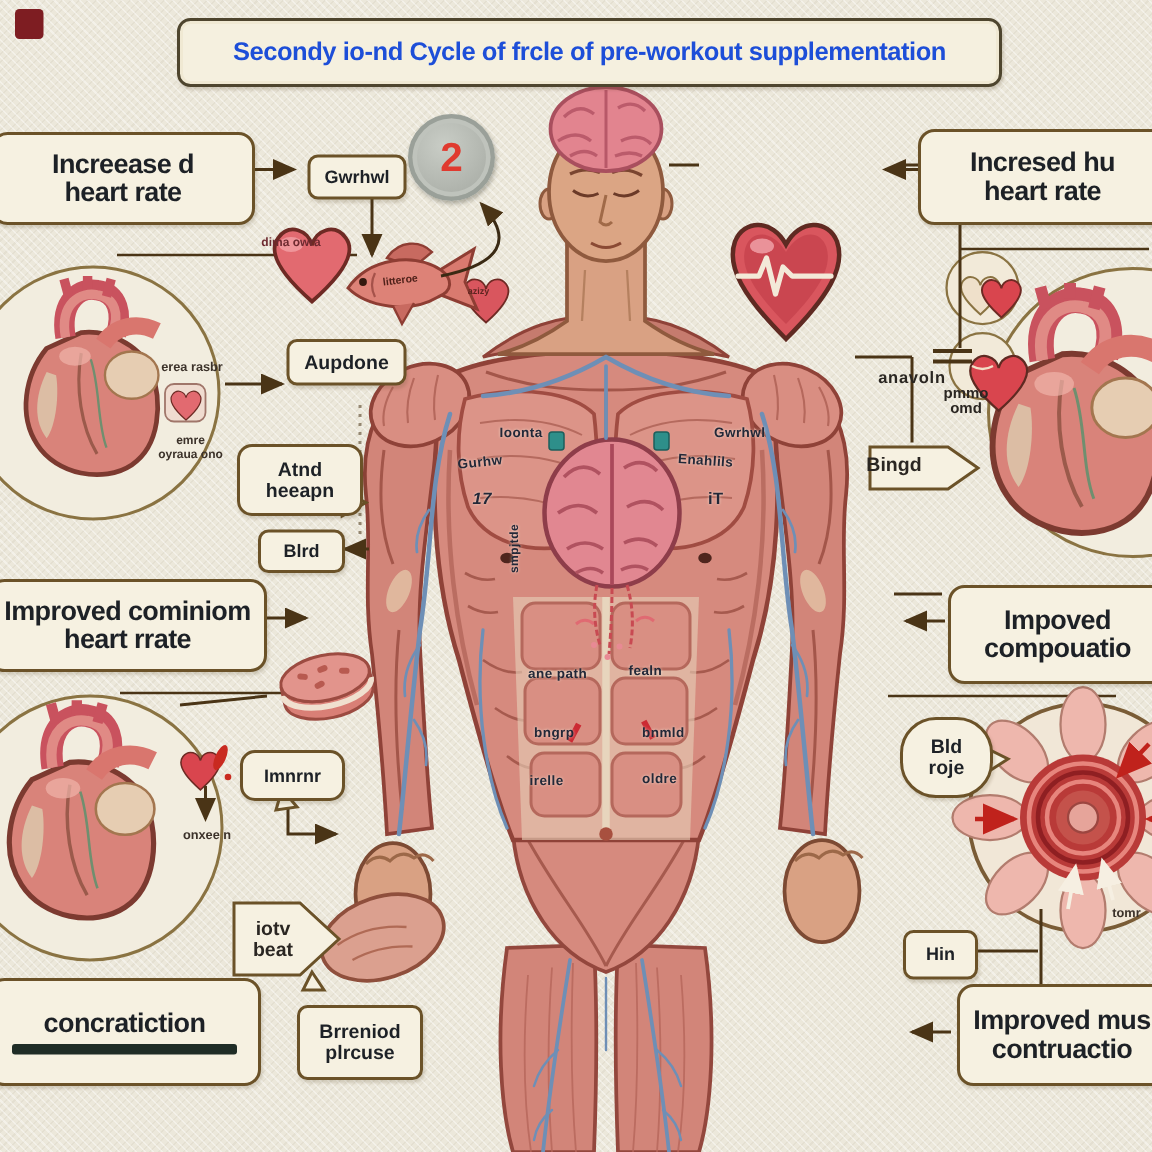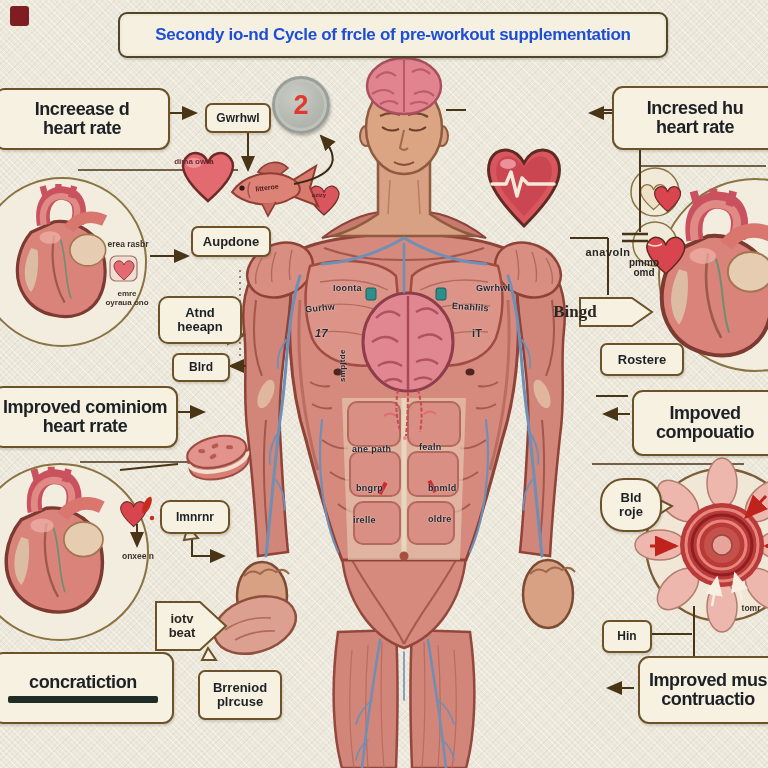--- a/index.html
+++ b/index.html
@@ -342,25 +342,22 @@
 <div class="box tag" style="left:172px;top:353px;width:54px;height:25px;font-size:12px;">
   <span>Blrd</span>
 </div>
 <div class="tiny-note" style="left:576px;top:246px;width:64px;font-size:11px;letter-spacing:.5px;">
   <span>anavoln</span>
 </div>
 <div class="tiny-note" style="left:622px;top:258px;width:44px;font-size:10px;line-height:1;">
   <div>pmmo</div>
   <div>omd</div>
 </div>
-<div class="tiny-note" style="left:549px;top:303px;width:52px;font-size:17px;z-index:3;font-family:Liberation Serif, serif;">
+<div class="tiny-note" style="left:570px;top:303px;width:52px;font-size:13px;z-index:3;">
   <span>Bingd</span>
-</div>
-<div class="box tag" style="left:600px;top:343px;width:80px;height:29px;">
-  <span>Rostere</span>
 </div>
 <div class="box tag" style="left:160px;top:500px;width:66px;height:30px;border-radius:10px;font-size:12px;">
   <span>Imnrnr</span>
 </div>
 <div class="tiny-note" style="left:158px;top:612px;width:48px;font-size:13px;line-height:1.1;z-index:3;">
   <div>iotv</div>
   <div>beat</div>
 </div>
 <div class="box tag" style="left:198px;top:670px;width:80px;height:46px;font-size:13px;">
   <span>Brreniod</span>

